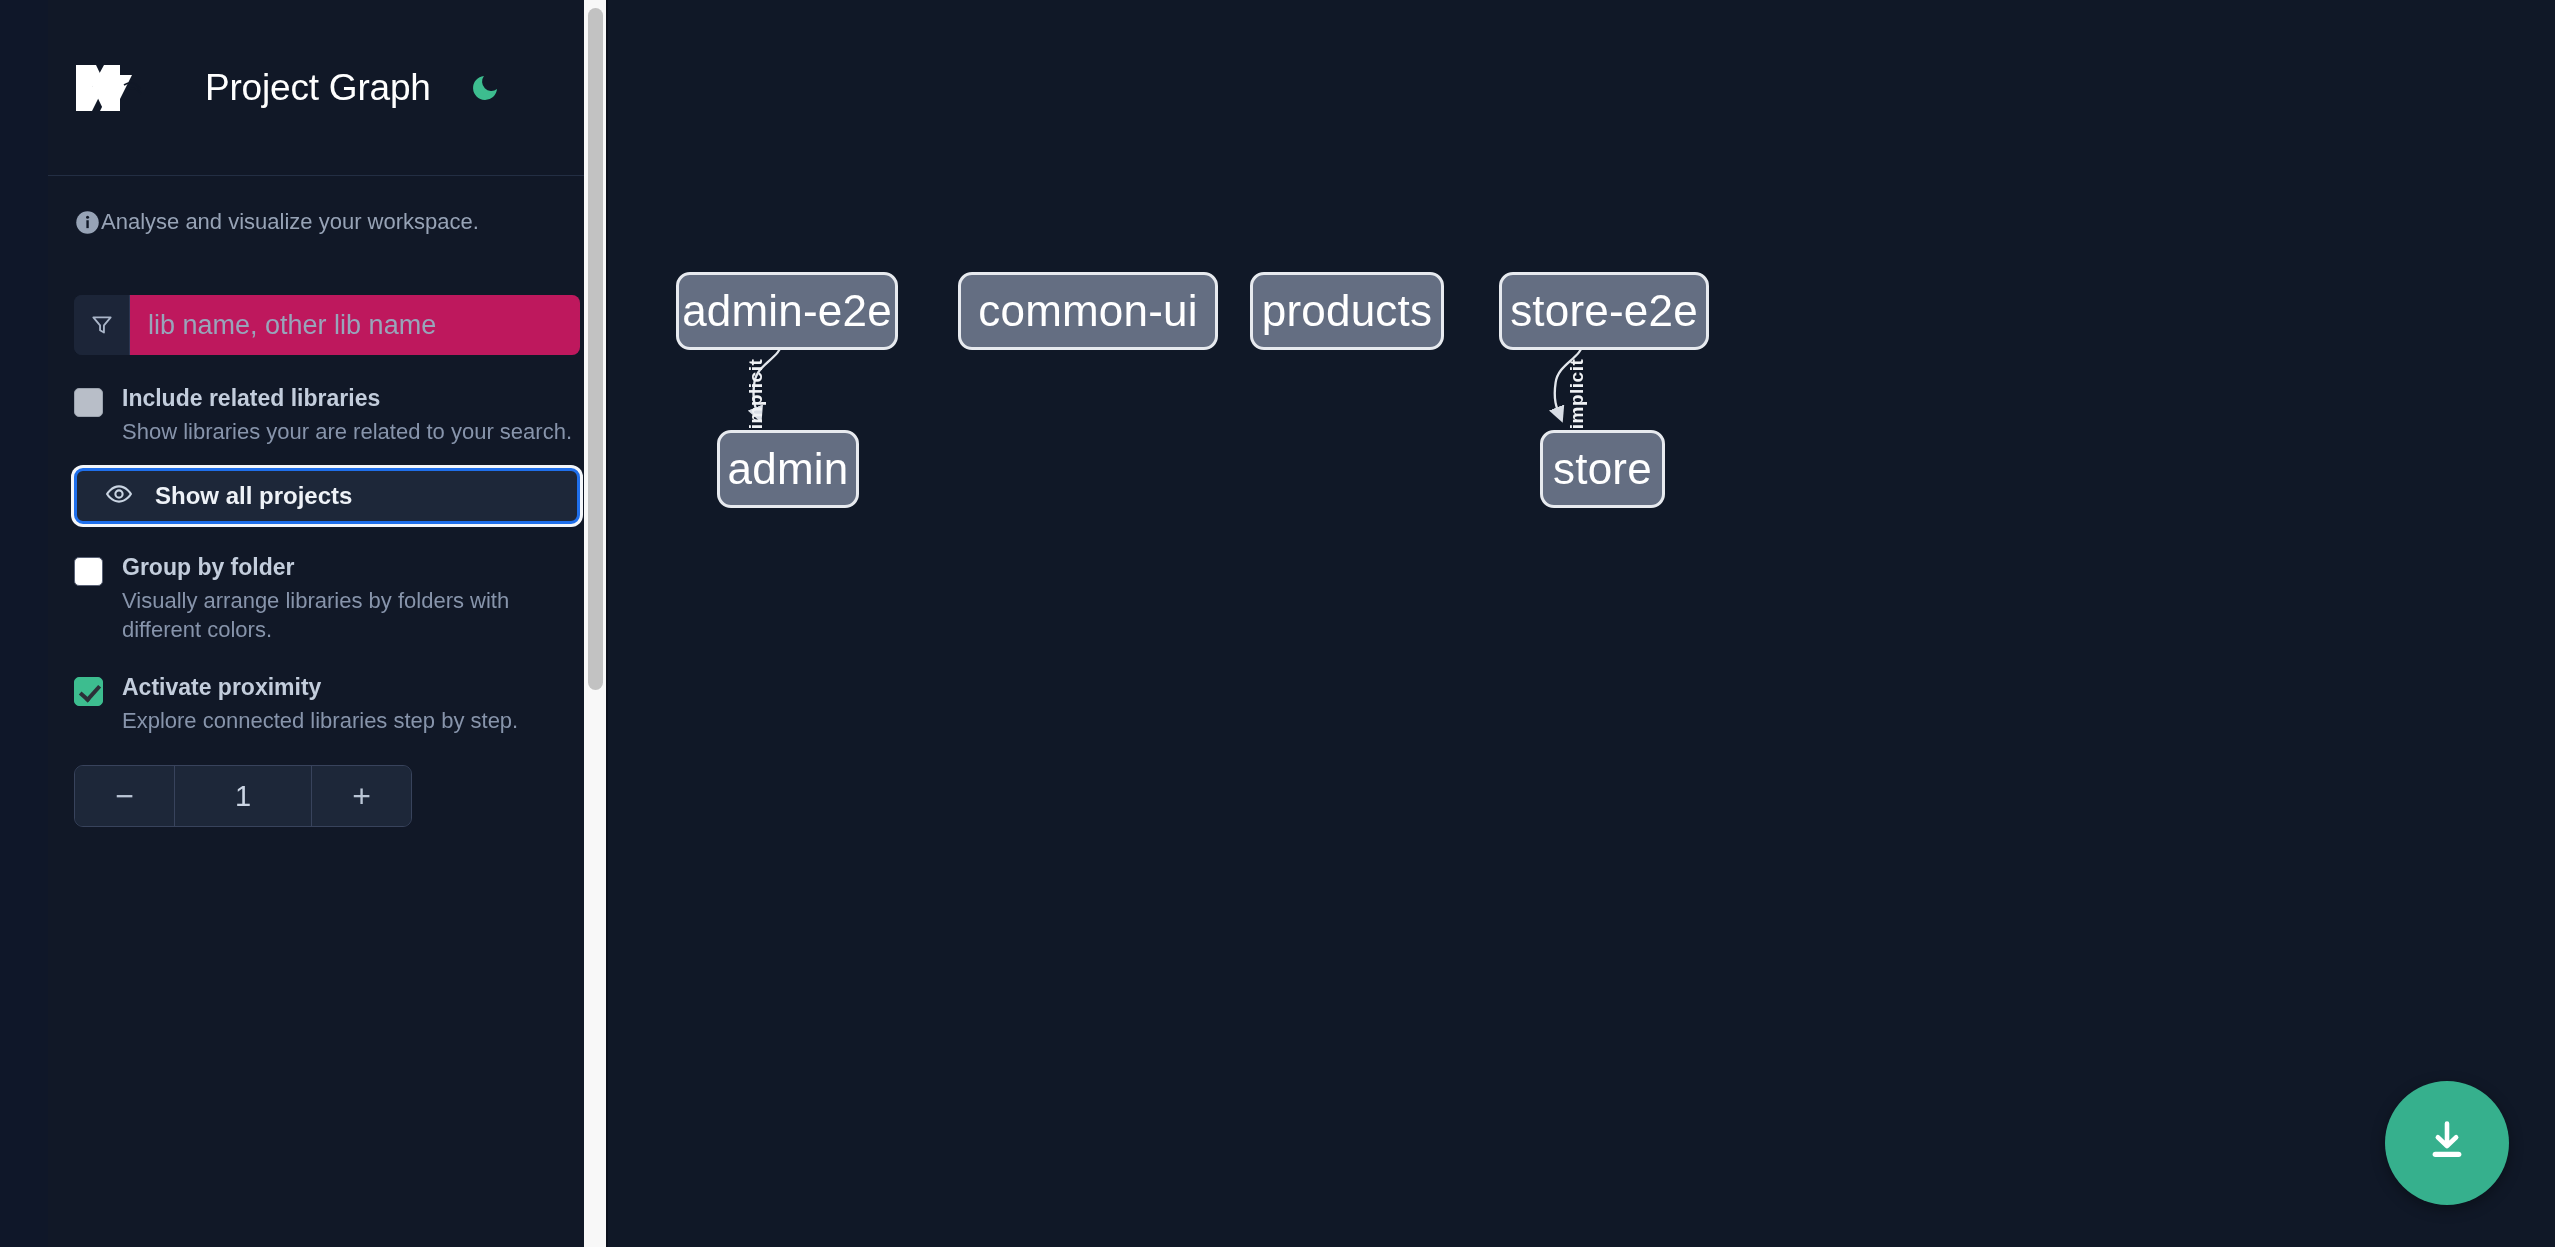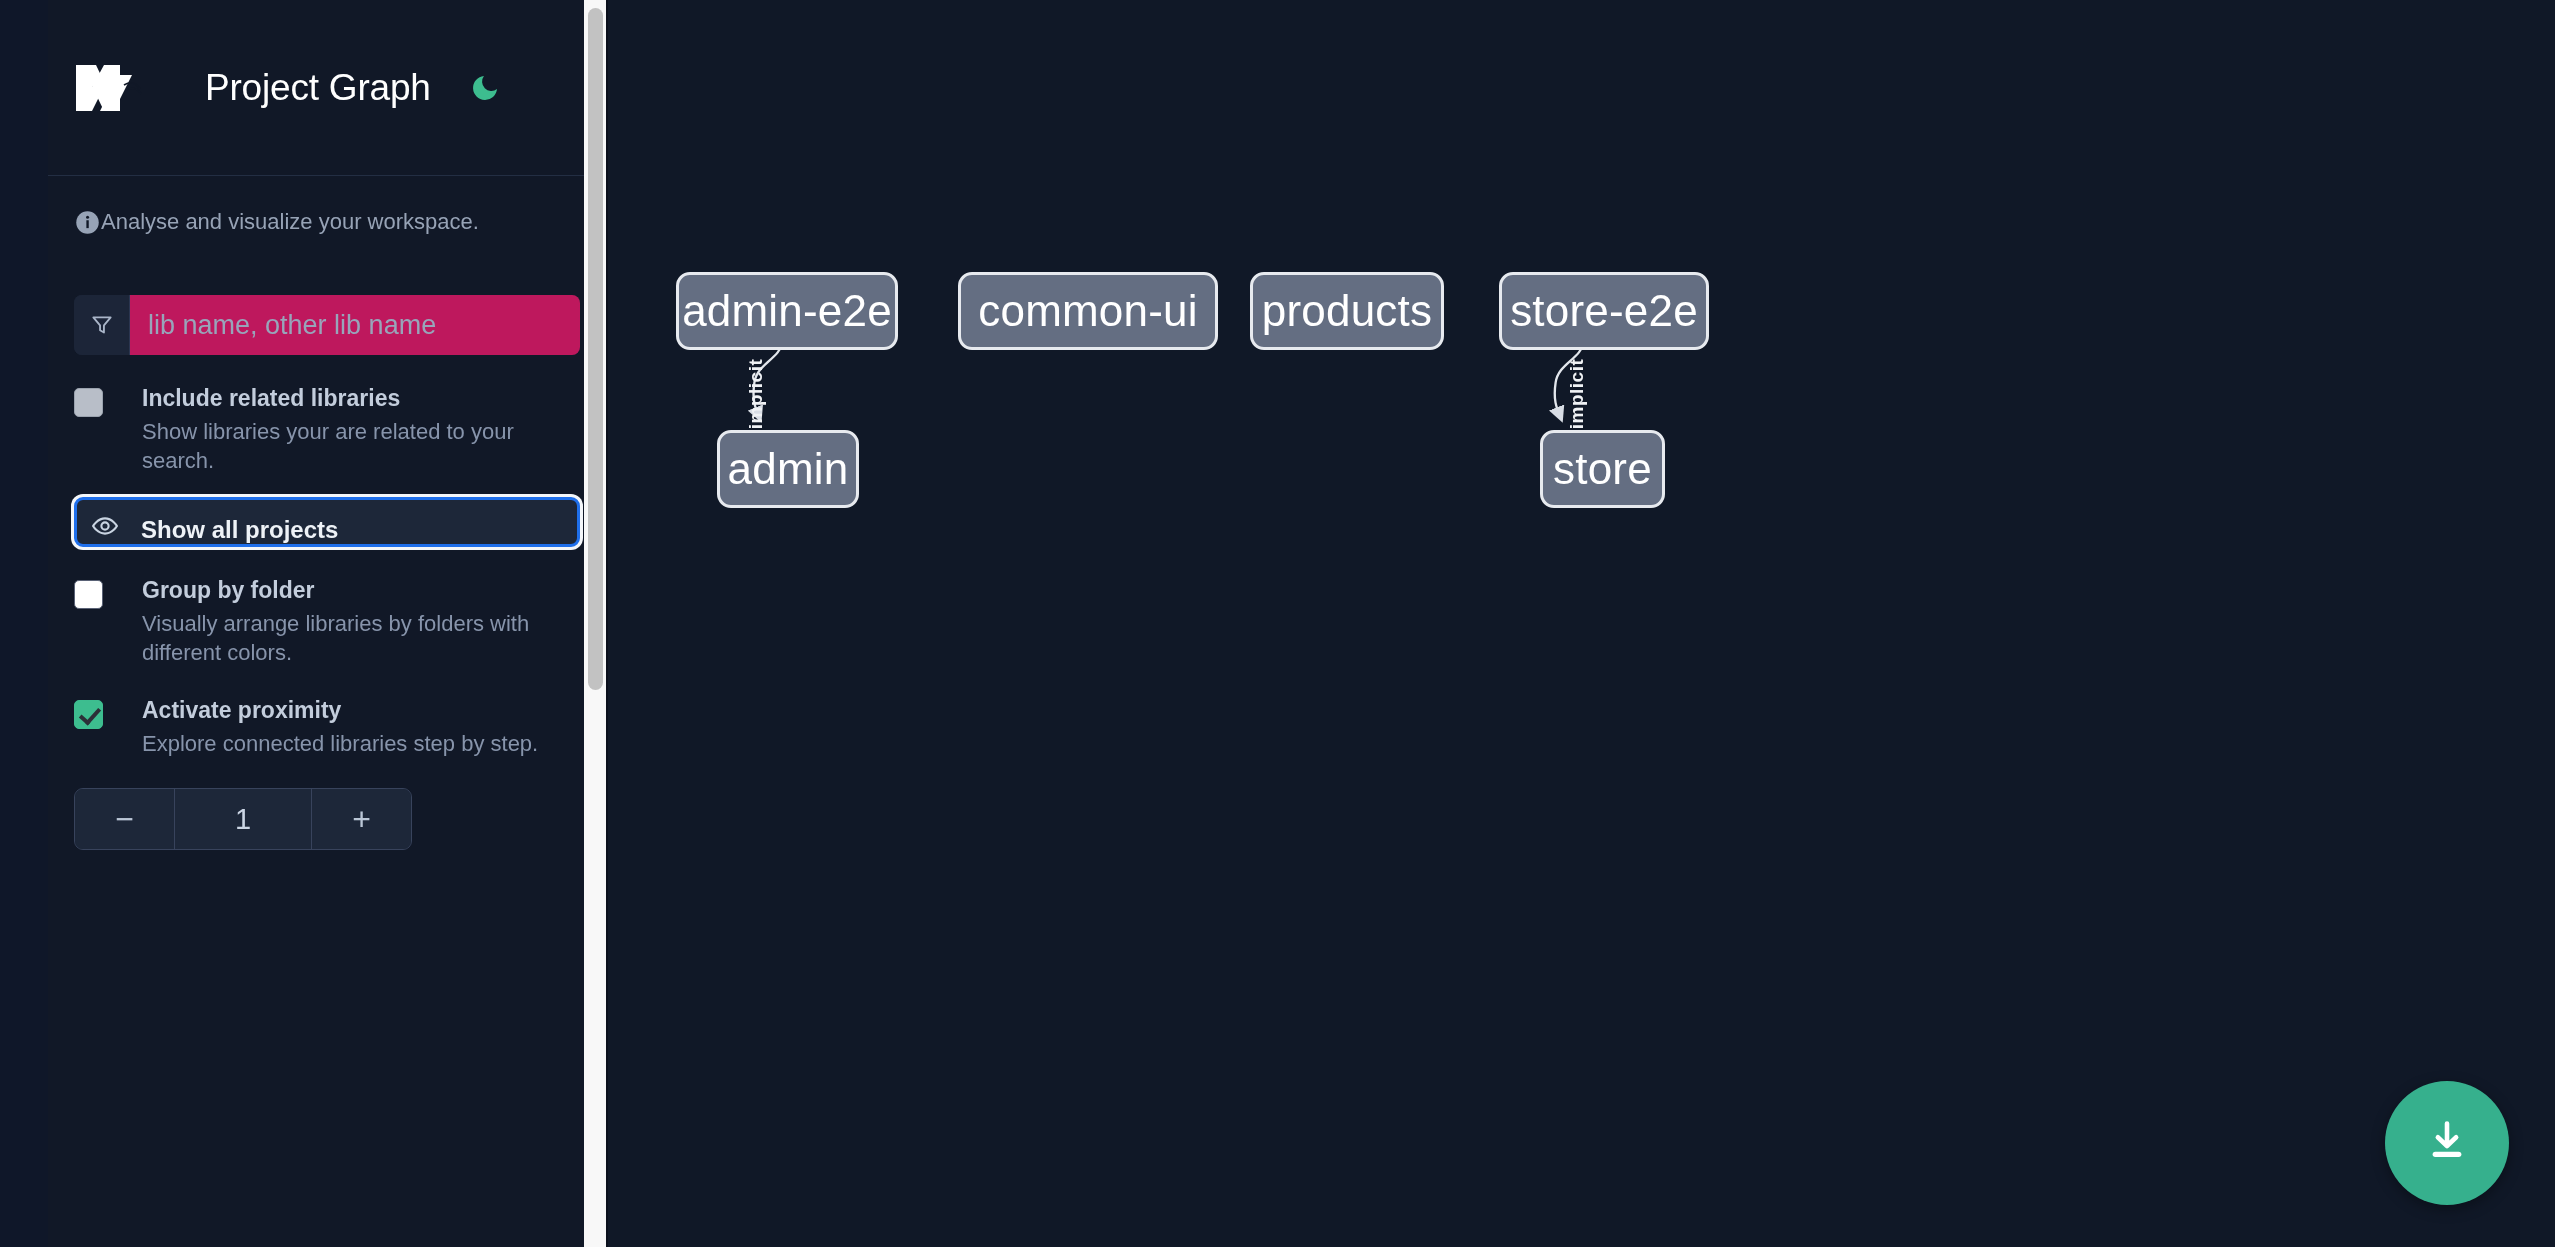--- a/index.html
+++ b/index.html
@@ -72,21 +72,21 @@
     background: #be185d;
     border: none; outline: none;
     color: #c7d2e0;
     font-family: "Liberation Sans", sans-serif;
     font-size: 27px;
     padding: 0 18px;
   }
   .search-input::placeholder { color: #98a5ba; }
 
   
-  .opt { display: flex; margin-top: 28px; gap: 20px; }
+  .opt { display: flex; margin-top: 28px; }
   .opt-box {
     flex: 0 0 29px; width: 29px; height: 29px;
     margin-top: 5px; margin-right: 19px;
     border-radius: 5px;
     position: relative;
     cursor: pointer;
   }
   .cb-gray { background: #b8bec8; border: 1px solid #9aa2ae; }
   .cb-white { background: #ffffff; border: 1px solid #5a6276; }
   .cb-green { background: #3dbd8f; border: 1px solid #3dbd8f; }
@@ -106,24 +106,24 @@
   }
   .opt-desc {
     color: #8794ab; font-size: 22px; line-height: 29px;
     margin-top: 3px;
     max-width: 450px;
   }
 
   
   .big-btn {
     position: relative;
-    display: flex; align-items: flex-end;
+    display: flex; align-items: center;
     gap: 22px;
-    height: 50px;
-    padding: 0 14px;
+    height: 56px;
+    padding: 0 28px;
     margin-top: 22px;
     background: #1d2739;
     border: 1px solid #38435c;
     border-radius: 9px;
     cursor: pointer;
   }
   .big-btn-label { color: #d5dde8; font-size: 24px; font-weight: bold; white-space: nowrap; }
   .big-btn.focused {
     border: 3px solid #1f6feb;
     box-shadow: 0 0 0 3px #f4f6f9;

